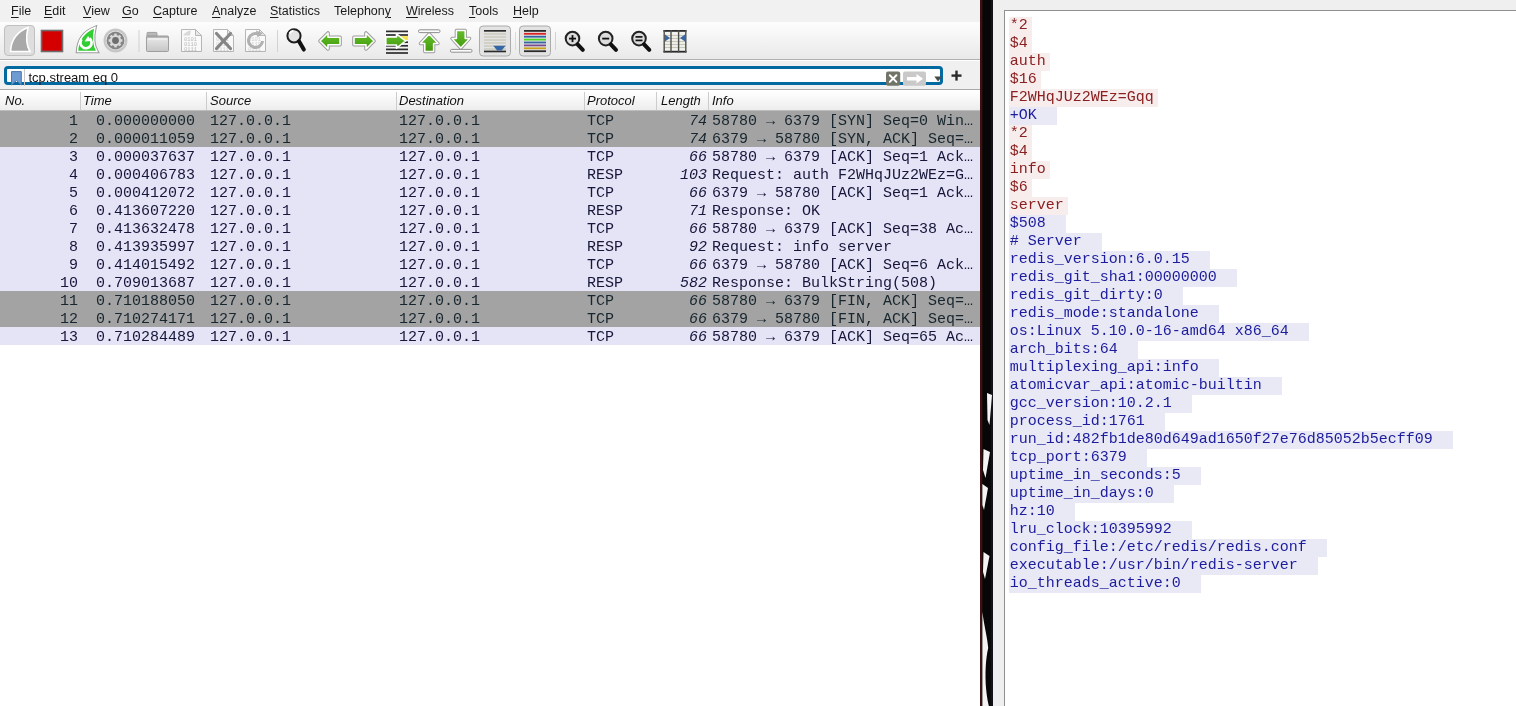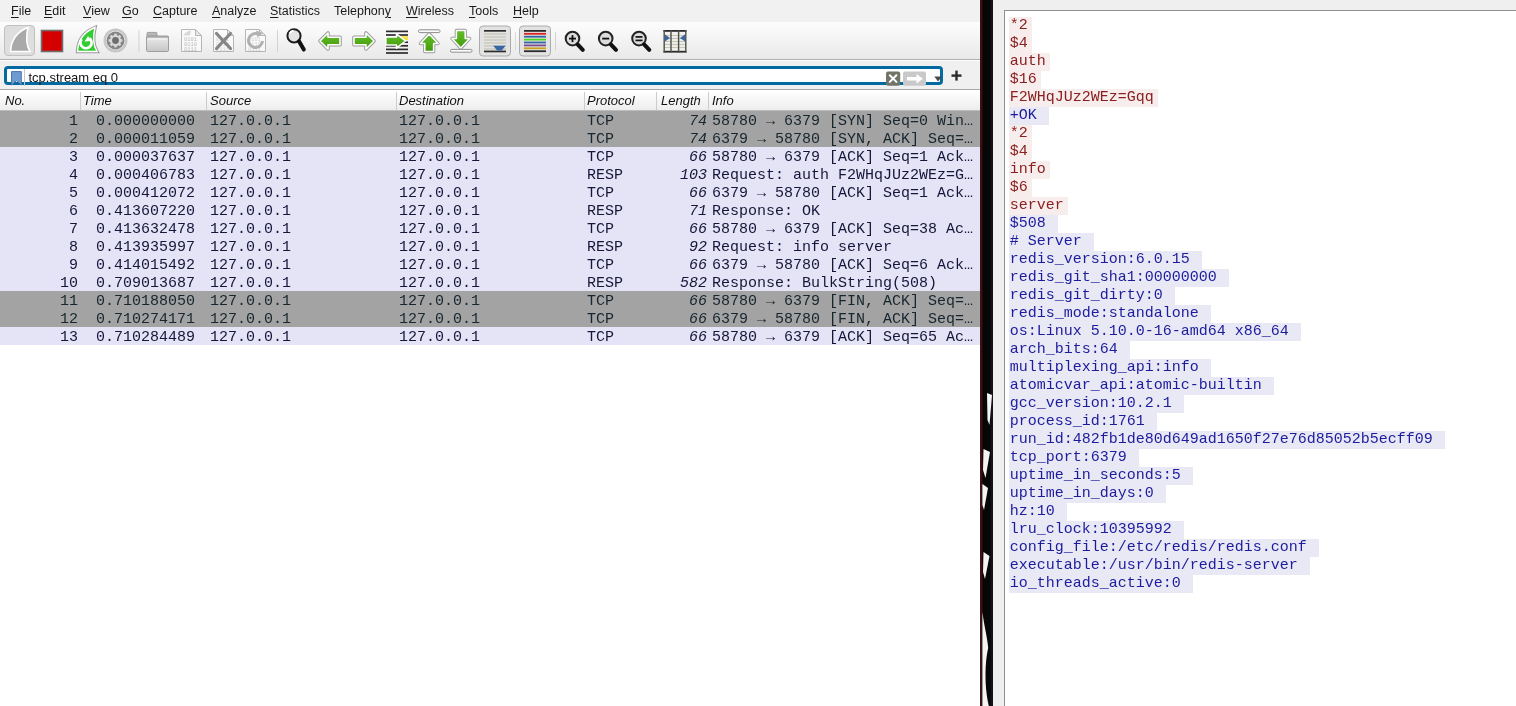--- a/index.html
+++ b/index.html
@@ -33,21 +33,21 @@
 .c5 { left:648px; width:59px; text-align:right;font-style:italic; }
 .c6 { left:712px;text-align:right; }
 
 #wall { position:absolute; left:980px; top:0; width:13px; height:706px; }
 
 #winR { position:absolute; left:993px; top:0; width:523px; height:706px; background:#efefef; }
 #stream { position:absolute; left:11px; top:10px; width:512px; height:696px; background:#ffffff; border-left:1px solid #909090; border-top:1px solid #909090; }
 #stxt { position:absolute; left:4.8px; top:5.9px; font-family:"Liberation Mono", monospace; font-size:15px; }
 .sl { height:18px; line-height:18px; white-space:pre; }
 .r { display:inline-block; height:18px; background:#f8eded; color:#8a2020; padding:0 4px 0 1px; margin-left:-1px; }
-.b { display:inline-block; height:18px; background:#e9e9f6; color:#1c1c9c; padding:0 12px 0 1px; margin-left:-1px; }
+.b { display:inline-block; height:18px; background:#e9e9f6; color:#1c1c9c; padding:0 20px 0 1px; margin-left:-1px; }
 </style>
 </head>
 <body>
 <div id="stage">
   <div id="winL">
     <div id="menubar">
       <span class="mi" style="left:11px"><u>F</u>ile</span>
       <span class="mi" style="left:44px"><u>E</u>dit</span>
       <span class="mi" style="left:83px"><u>V</u>iew</span>
       <span class="mi" style="left:122px"><u>G</u>o</span>

